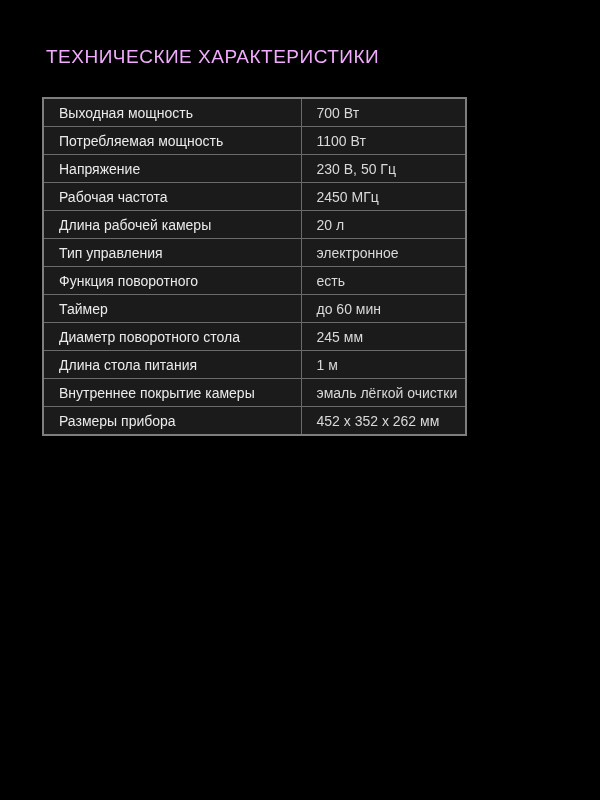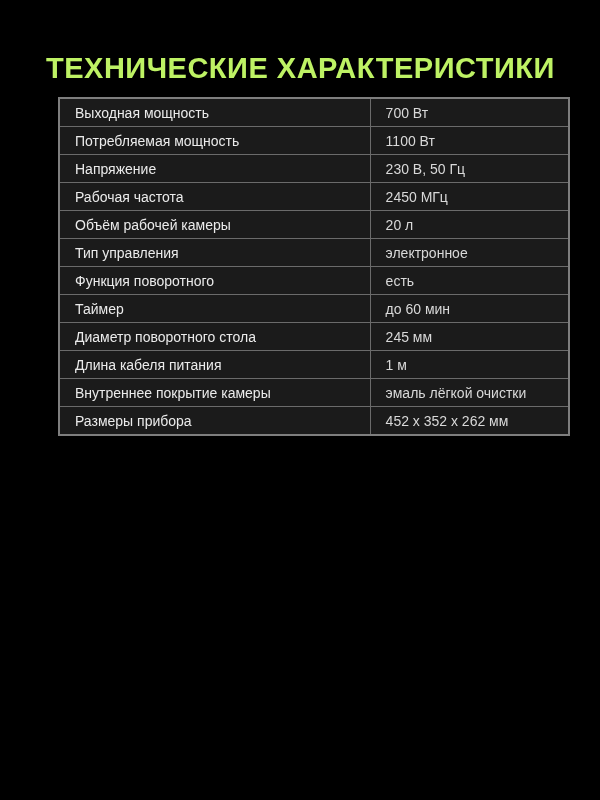--- a/index.html
+++ b/index.html
@@ -12,31 +12,31 @@
     height: 800px;
     position: relative;
     font-family: "Liberation Sans", sans-serif;
     overflow: hidden;
   }
   .page-title {
     position: absolute;
     left: 46px;
     top: 33px;
     width: 520px;
-    color: #bef264;
-    font-size: 29px;
-    font-weight: bold;
+    color: #f0abfc;
+    font-size: 19px;
+    font-weight: normal;
     letter-spacing: 0.5px;
     white-space: nowrap;
   }
   .spec-table {
     position: absolute;
-    left: 58px;
+    left: 42px;
     top: 97px;
-    width: 512px;
+    width: 425px;
     border-collapse: collapse;
     table-layout: fixed;
     border: 2px solid #7e7e7e;
   }
   .spec-table td {
     border: 1px solid #6b6b6b;
     background: #1b1b1b;
     height: 27px;
     padding: 0 10px 0 15px;
     font-size: 14px;
@@ -70,41 +70,41 @@
     </tr>
     <tr>
       <td class="spec-label">Напряжение</td>
       <td class="spec-value">230 В, 50 Гц</td>
     </tr>
     <tr>
       <td class="spec-label">Рабочая частота</td>
       <td class="spec-value">2450 МГц</td>
     </tr>
     <tr>
-      <td class="spec-label">Объём рабочей камеры</td>
+      <td class="spec-label">Длина рабочей камеры</td>
       <td class="spec-value">20 л</td>
     </tr>
     <tr>
       <td class="spec-label">Тип управления</td>
       <td class="spec-value">электронное</td>
     </tr>
     <tr>
       <td class="spec-label">Функция поворотного</td>
       <td class="spec-value">есть</td>
     </tr>
     <tr>
       <td class="spec-label">Таймер</td>
       <td class="spec-value">до 60 мин</td>
     </tr>
     <tr>
       <td class="spec-label">Диаметр поворотного стола</td>
       <td class="spec-value">245 мм</td>
     </tr>
     <tr>
-      <td class="spec-label">Длина кабеля питания</td>
+      <td class="spec-label">Длина стола питания</td>
       <td class="spec-value">1 м</td>
     </tr>
     <tr>
       <td class="spec-label">Внутреннее покрытие камеры</td>
       <td class="spec-value">эмаль лёгкой очистки</td>
     </tr>
     <tr>
       <td class="spec-label">Размеры прибора</td>
       <td class="spec-value">452 x 352 x 262 мм</td>
     </tr>

